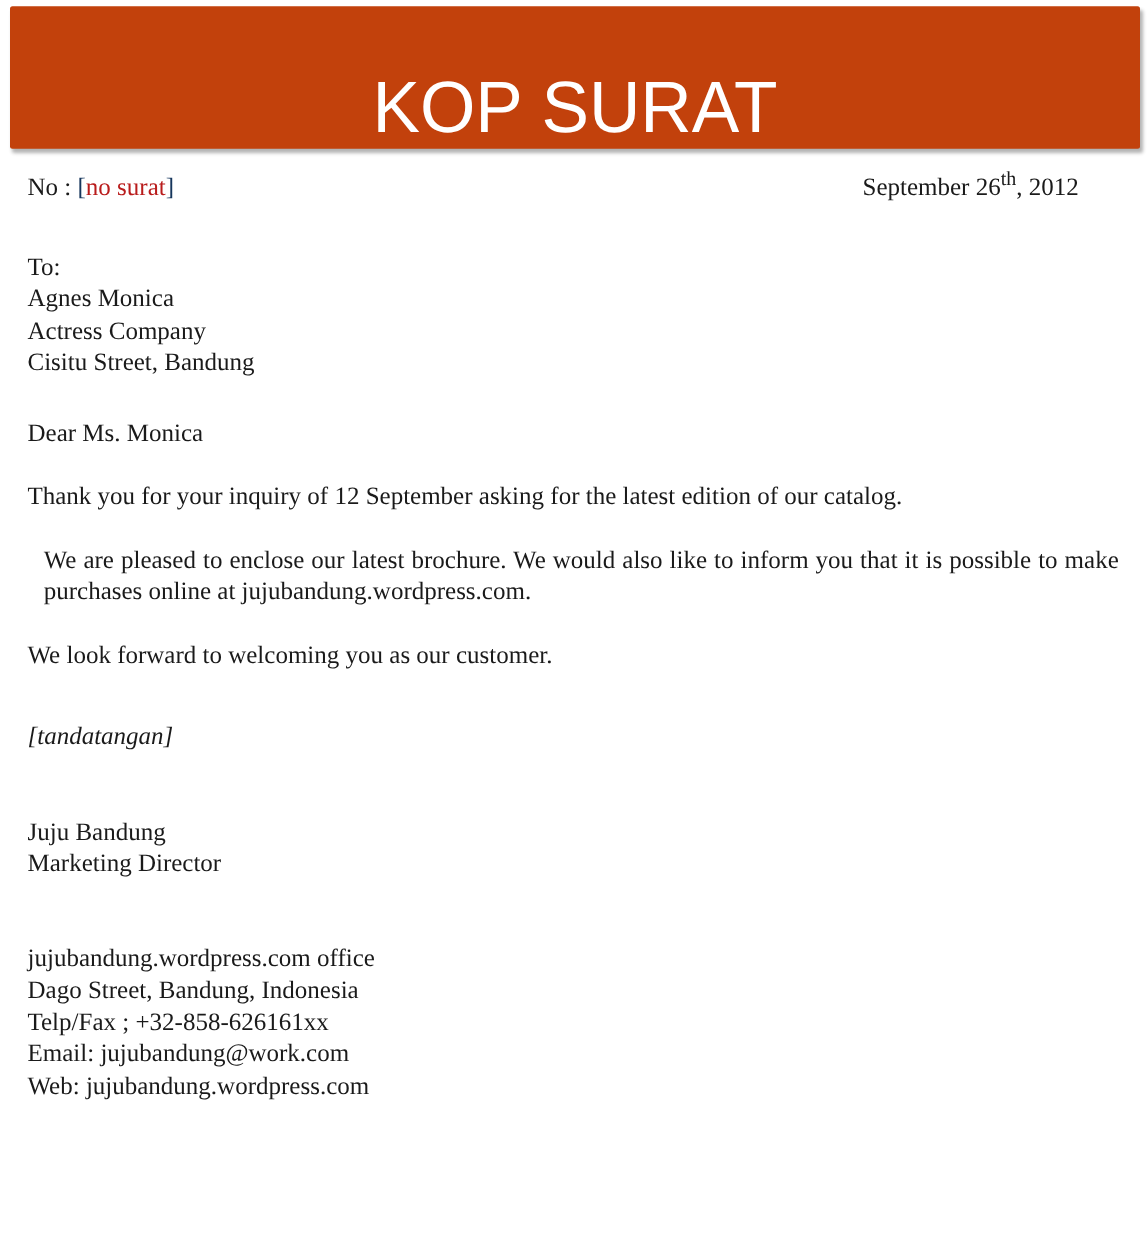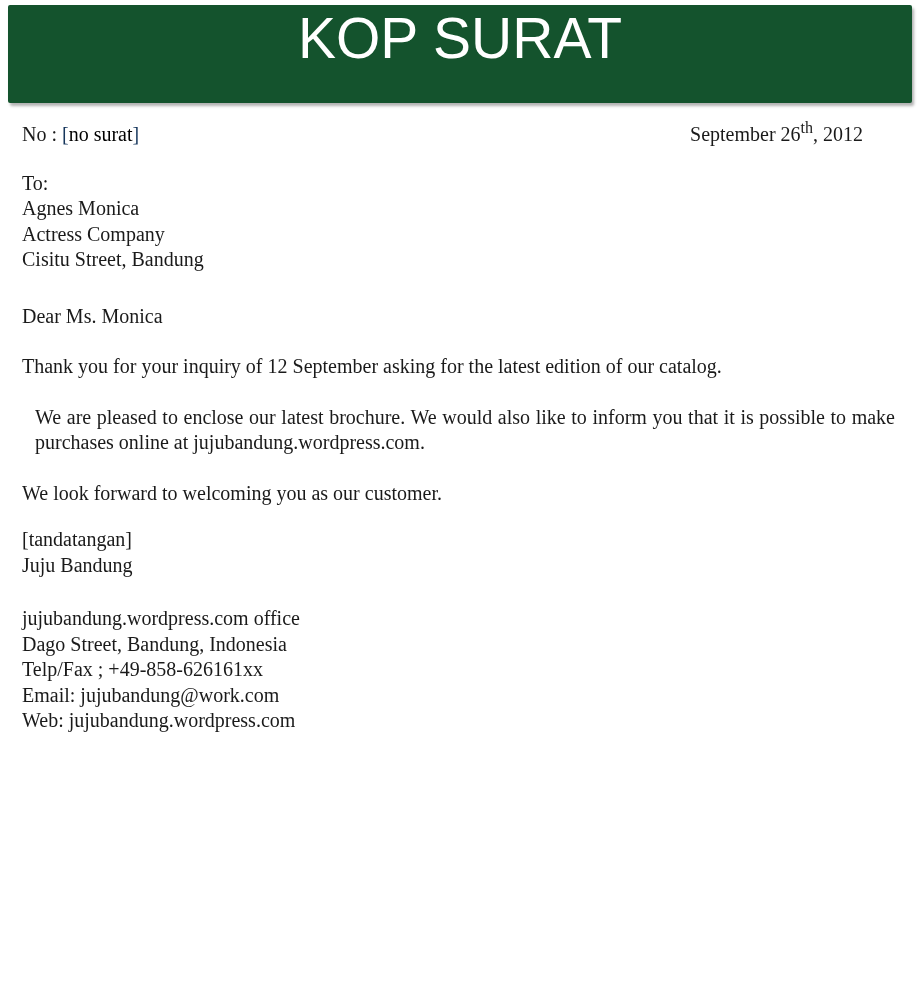--- a/index.html
+++ b/index.html
@@ -7,58 +7,58 @@
   body {
     width: 918px;
     height: 996px;
     overflow: hidden;
     font-family: "Liberation Serif", serif;
     color: #1a1a1a;
     position: relative;
   }
   .letterhead {
     margin: 5px 6px 0 8px;
-    height: 98px;
-    background: #14532d;
+    height: 114px;
+    background: #c2410c;
     border-radius: 2px;
     box-shadow: 2px 3px 3px rgba(0,0,0,0.30);
     display: flex;
-    align-items: flex-start;
+    align-items: flex-end;
     justify-content: center;
   }
   .letterhead-title {
     font-family: "Liberation Sans", sans-serif;
     font-size: 57px;
     color: #ffffff;
     letter-spacing: 0px;
     transform: scaleY(1.02);
   }
   .content {
     padding: 0 23px 0 22px;
     font-size: 20px;
     line-height: 25.5px;
   }
   .meta-row {
     margin-top: 19px;
     display: flex;
     justify-content: space-between;
     align-items: flex-start;
   }
-  .no-value { color: #000000; }
+  .no-value { color: #b91c1c; }
   .bracket { color: #16365c; }
   .date-line { margin-right: 32px; white-space: nowrap; }
   .date-line sup { font-size: 16px; vertical-align: super; line-height: 0; }
-  .recipient-block { margin-top: 23px; }
+  .recipient-block { margin-top: 38px; }
   .salutation { margin-top: 31px; }
   .paragraph { margin-top: 25px; }
   .paragraph.justified { text-align: justify; margin-left: 13px; }
   .valediction { margin-top: 26px; }
-  .signature-placeholder { margin-top: 21px; }
-  .signer-block { }
-  .footer-block { margin-top: 28px; }
+  .signature-placeholder { margin-top: 40px; font-style: italic; }
+  .signer-block { margin-top: 51px; }
+  .footer-block { margin-top: 50px; }
 </style>
 </head>
 <body>
 
 <div class="letterhead">
   <div class="letterhead-title">KOP SURAT</div>
 </div>
 
 <div class="content">
 
@@ -83,23 +83,24 @@
 
   <div class="paragraph">Thank you for your inquiry of 12 September asking for the latest edition of our catalog.</div>
   <div class="paragraph justified">We are pleased to enclose our latest brochure. We would also like to inform you that it is possible to make purchases online at jujubandung.wordpress.com.</div>
   <div class="paragraph">We look forward to welcoming you as our customer.</div>
 
 
   <div class="signature-placeholder">[tandatangan]</div>
 
   <div class="signer-block">
     <div>Juju Bandung</div>
+    <div>Marketing Director</div>
   </div>
 
   <div class="footer-block">
     <div>jujubandung.wordpress.com office</div>
     <div>Dago Street, Bandung, Indonesia</div>
-    <div>Telp/Fax ; +49-858-626161xx</div>
+    <div>Telp/Fax ; +32-858-626161xx</div>
     <div>Email: jujubandung@work.com</div>
     <div>Web: jujubandung.wordpress.com</div>
   </div>
 
 </div>
 
 </body></html>

